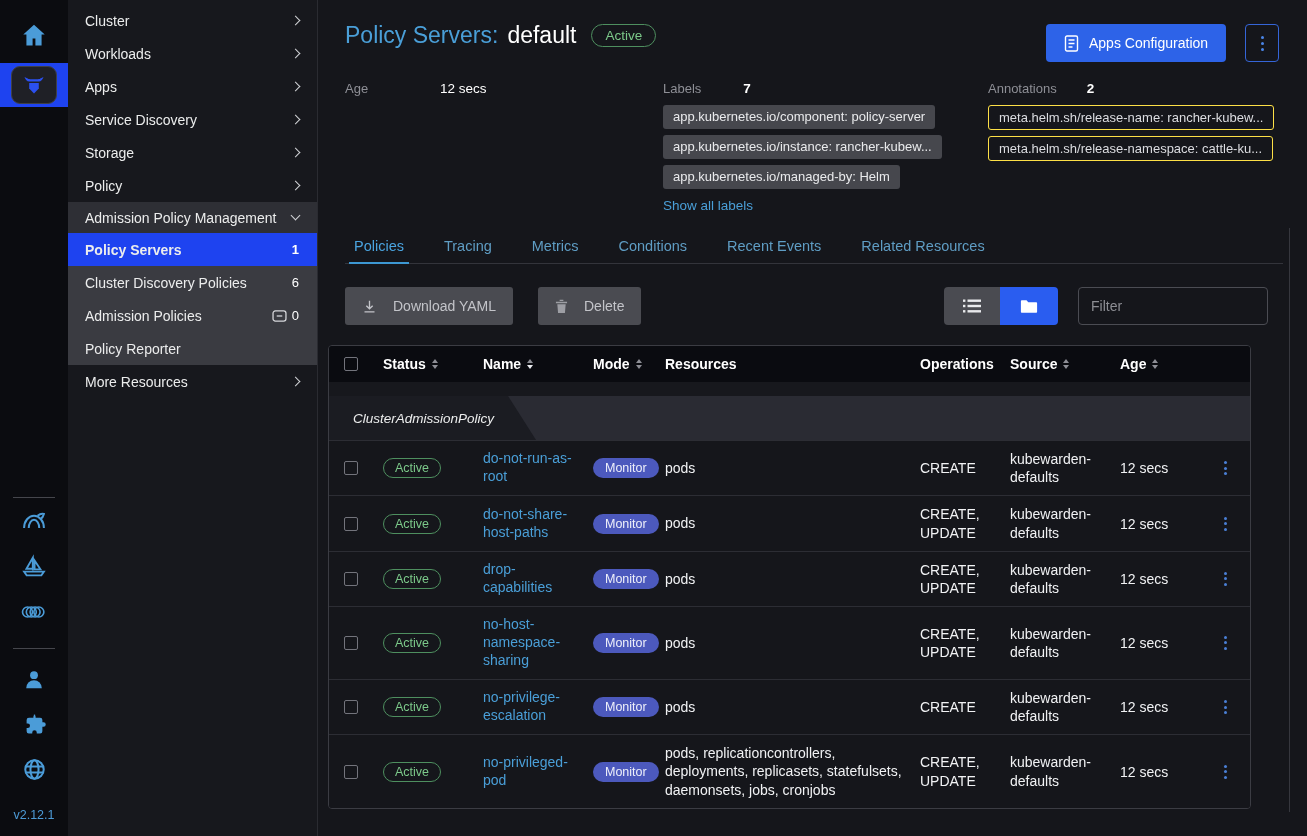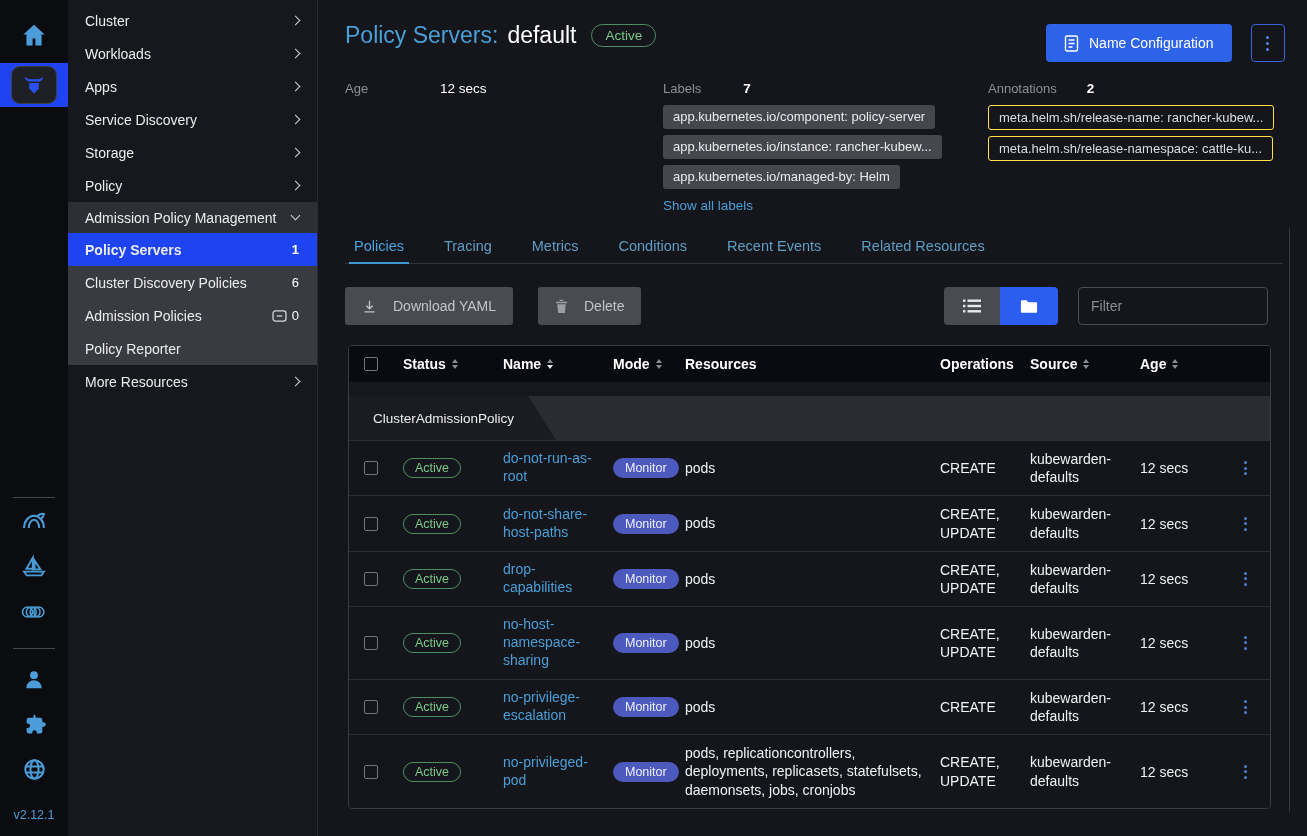--- a/index.html
+++ b/index.html
@@ -76,36 +76,36 @@
   .btn-muted + .btn-muted { margin-left: 25px; }
   .view-toggle { margin-left: auto; display: flex; }
   .vt-btn { width: 56px; height: 38px; display: flex; align-items: center; justify-content: center;
           background: #4a4b51; cursor: pointer; }
   .vt-btn.first { border-radius: 4px 0 0 4px; }
   .vt-btn.active { background: #2a5df0; border-radius: 0 4px 4px 0; width: 58px; }
   .filter { margin-left: 20px; width: 190px; height: 38px; background: transparent;
           border: 1px solid #4b4c53; border-radius: 4px; color: #d4d5d9; font-size: 14px; padding: 0 12px; }
   .filter::placeholder { color: #8c8d93; }
   
-  .table { position: absolute; top: 345px; left: 30px; width: 923px; border: 1px solid #3b3c43;
+  .table { position: absolute; top: 345px; left: 10px; width: 923px; border: 1px solid #3b3c43;
           border-radius: 4px; overflow: hidden; background: #15161b; }
   .t-grid { display: grid; grid-template-columns: 44px 100px 110px 72px 255px 90px 110px 90px 1fr; }
   .t-head { background: #0a0b10; height: 36px; align-items: center; font-size: 14px; font-weight: bold; color: #fff; }
   .th { display: flex; align-items: center; gap: 6px; padding-left: 10px; cursor: pointer; }
   .carets { display: flex; flex-direction: column; gap: 2px; }
   .c-up { width: 0; height: 0; border-left: 3.5px solid transparent; border-right: 3.5px solid transparent;
           border-bottom: 4.5px solid #8d8e95; }
   .c-down { width: 0; height: 0; border-left: 3.5px solid transparent; border-right: 3.5px solid transparent;
           border-top: 4.5px solid #8d8e95; }
   .c-down.on { border-top-color: #eceef2; }
   .spacer-row { height: 14px; background: #17181d; }
   .group-band { height: 44px; background: #2a2b33; display: flex; }
   .group-tab { background: #1b1c22; display: flex; align-items: center; padding: 0 42px 0 24px;
           clip-path: polygon(0 0, calc(100% - 28px) 0, 100% 100%, 0 100%);
-          font-size: 13.5px; color: #eceded; }
+          font-size: 13.5px; color: #eceded; font-style: italic; }
   .t-row { border-top: 1px solid #2c2d34; background: #15161b; padding: 9px 0; align-items: center;
           font-size: 14px; color: #f1f2f4; }
   .cell { padding-left: 10px; }
   .cell-check { display: flex; justify-content: center; padding-left: 0; }
   .checkbox { width: 14px; height: 14px; border: 1px solid #73747c; border-radius: 2px;
           background: transparent; cursor: pointer; }
   .pill-active { border: 1px solid #4e8f5f; color: #7cc98a; border-radius: 11px; padding: 2px 11px;
           font-size: 12.5px; display: inline-block; }
   .pill-monitor { background: #4c59bd; color: #eef0fa; border-radius: 12px; padding: 3px 12px;
           font-size: 12.5px; display: inline-block; }
@@ -261,21 +261,21 @@
     <span class="title-name">default</span>
     <span class="badge-state">Active</span>
   </div>
 
   <div class="header-actions">
     <button class="btn-primary">
       <svg width="15" height="17" viewBox="0 0 15 17" fill="none" stroke="#fff" stroke-width="1.4">
         <rect x="1.5" y="1" width="12" height="15" rx="1.5"></rect>
           <path d="M4.5 5h6M4.5 8.5h6M4.5 12h4"></path>
       </svg>
-      <span>Name Configuration</span>
+      <span>Apps Configuration</span>
     </button>
     <button class="btn-kebab">
       <span class="dot"></span>
         <span class="dot"></span>
         <span class="dot"></span>
     </button>
   </div>
 
   <div class="meta">
     <span class="meta-label age-label">Age</span>

